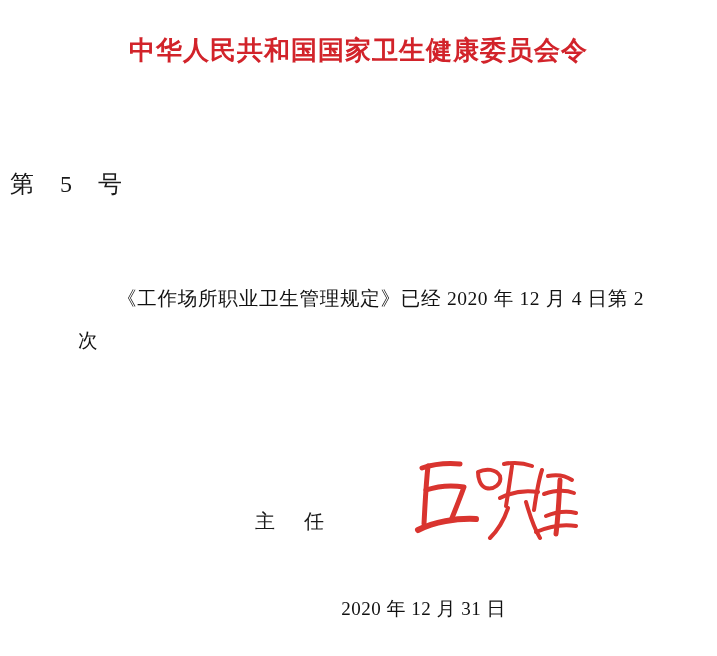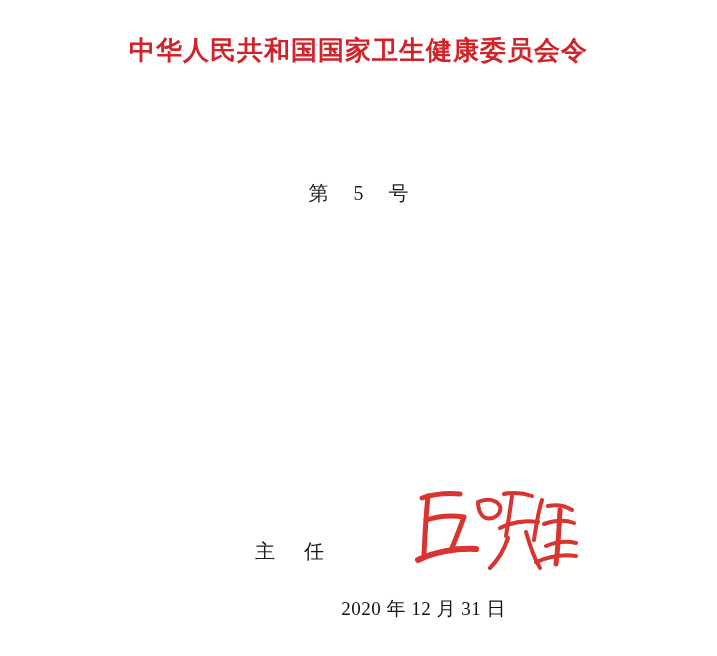--- a/index.html
+++ b/index.html
@@ -36,25 +36,24 @@
     font-weight: 700;
     font-size: 26px;
     letter-spacing: 1px;
     line-height: 1.25;
     white-space: nowrap;
   }
 
   
   .decree-number {
     position: absolute;
-    top: 180px;
+    top: 168px;
     left: 0;
     width: 717px;
-    text-align: center;
-    font-size: 20px;
+    font-size: 24px;
     letter-spacing: 10px;
     color: #1a1a1a;
     text-indent: 10px;
   }
 
   
   .body-block {
     position: absolute;
     top: 278px;
     left: 78px;
@@ -68,21 +67,21 @@
   .body-block p {
     margin: 0;
   }
   .body-block .indent {
     text-indent: 2em;
   }
 
   
   .sign-row {
     position: absolute;
-    top: 538px;
+    top: 508px;
     left: 0;
     width: 717px;
     height: 40px;
   }
   .sign-label {
     position: absolute;
     left: 255px;
     top: 0;
     font-size: 20px;
     letter-spacing: 12px;
@@ -116,20 +115,21 @@
 </head>
 <body>
 
 <div class="doc">
 
   <div class="decree-title">中华人民共和国国家卫生健康委员会令</div>
 
   <div class="decree-number">第 5 号</div>
 
   <div class="body-block">
+    <p class="indent">《工作场所职业卫生管理规定》已经 2020 年 12 月 4 日第 2 次</p>
   </div>
 
   <div class="sign-row">
     <div class="sign-label">主 任</div>
 
     <div class="signature">
       <svg width="170" height="110" viewBox="0 0 170 110" aria-hidden="true">
         <g fill="none" stroke="#d9342f" stroke-linecap="round" stroke-linejoin="round">
 
           <path d="M14,22 C26,18 40,17 52,18" stroke-width="5"></path>

